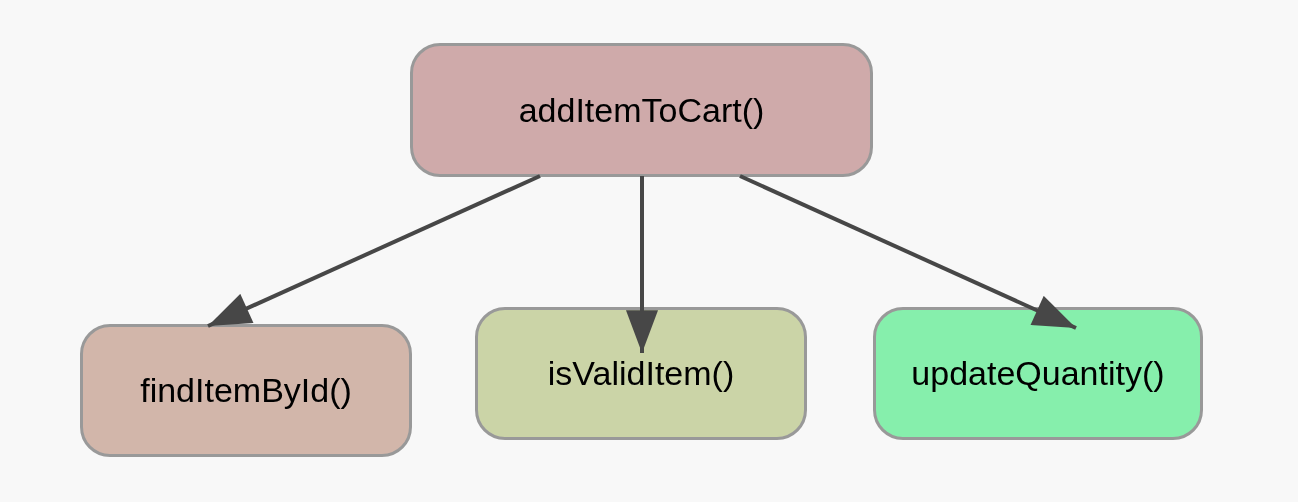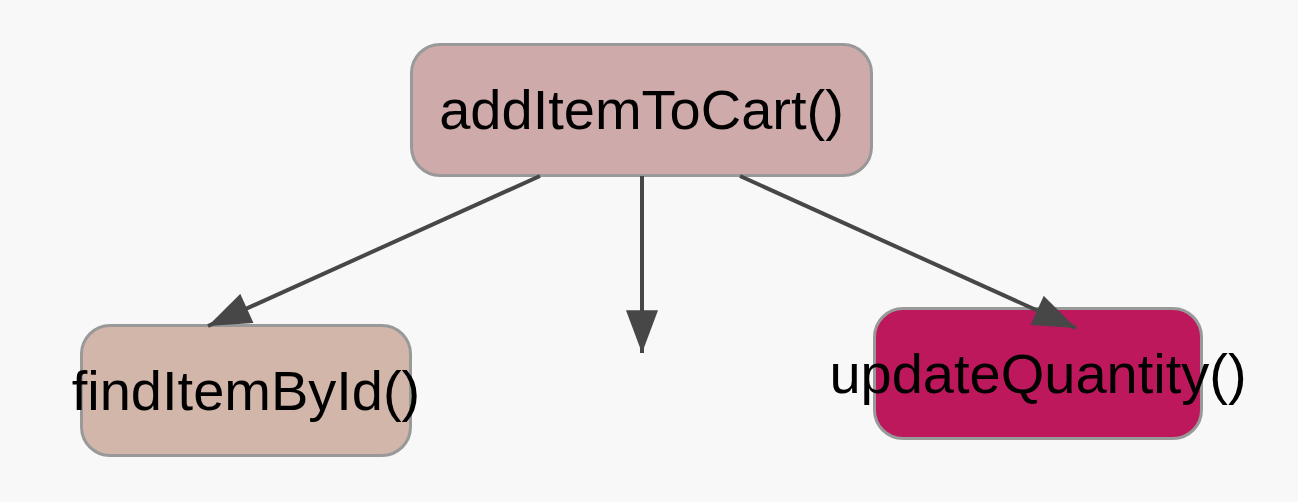--- a/index.html
+++ b/index.html
@@ -29,21 +29,21 @@
     position: absolute;
     box-sizing: border-box;
     border: 3px solid #999999;
     border-radius: 30px;
     display: flex;
     align-items: center;
     justify-content: center;
     z-index: 1;
   }
   .node .label {
-    font-size: 56px;
+    font-size: 34px;
     line-height: 1.2;
     color: #000000;
     white-space: nowrap;
     text-align: center;
   }
   .node-root   { left: 410px; top: 43px;  width: 463px; height: 134px; background: #cfaaaa; }
   .node-find   { left: 80px;  top: 324px; width: 332px; height: 133px; background: #d2b6aa; }
   .node-valid  { left: 475px; top: 307px; width: 332px; height: 133px; background: #cbd4a7; }
   .node-update { left: 873px; top: 307px; width: 330px; height: 133px; background: #d2b6aa; }
 </style>
@@ -64,18 +64,21 @@
   </svg>
 
   <div class="node node-root" style="background: rgb(207, 170, 170); border-color: rgb(153, 153, 153);">
     <span class="label" style="color: rgb(0, 0, 0);">addItemToCart()</span>
   </div>
 
   <div class="node node-find" style="background: rgb(210, 182, 170); border-color: rgb(153, 153, 153);">
     <span class="label" style="color: rgb(0, 0, 0);">findItemById()</span>
   </div>
 
+  <div class="node node-valid" style="background: rgb(203, 212, 167); border-color: rgb(153, 153, 153);">
+    <span class="label" style="color: rgb(0, 0, 0);">isValidItem()</span>
+  </div>
 
-  <div class="node node-update" style="background: #be185d; border-color: rgb(153, 153, 153);">
+  <div class="node node-update" style="background: #86efac; border-color: rgb(153, 153, 153);">
     <span class="label" style="color: rgb(0, 0, 0);">updateQuantity()</span>
   </div>
 
 </div>
 
 </body></html>

